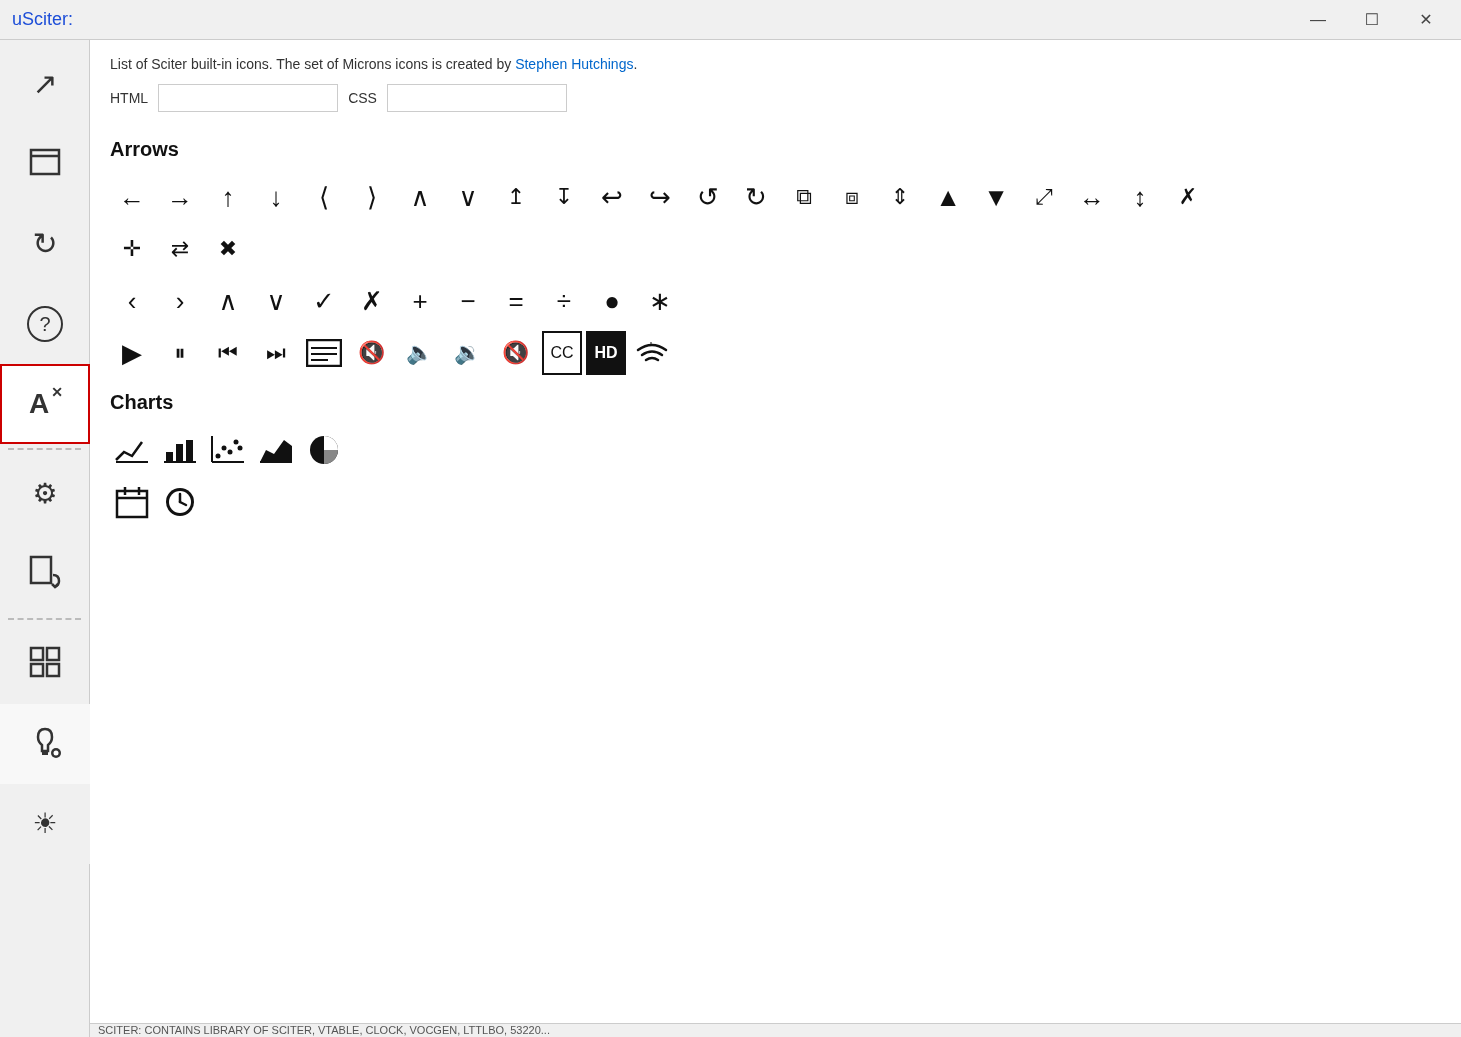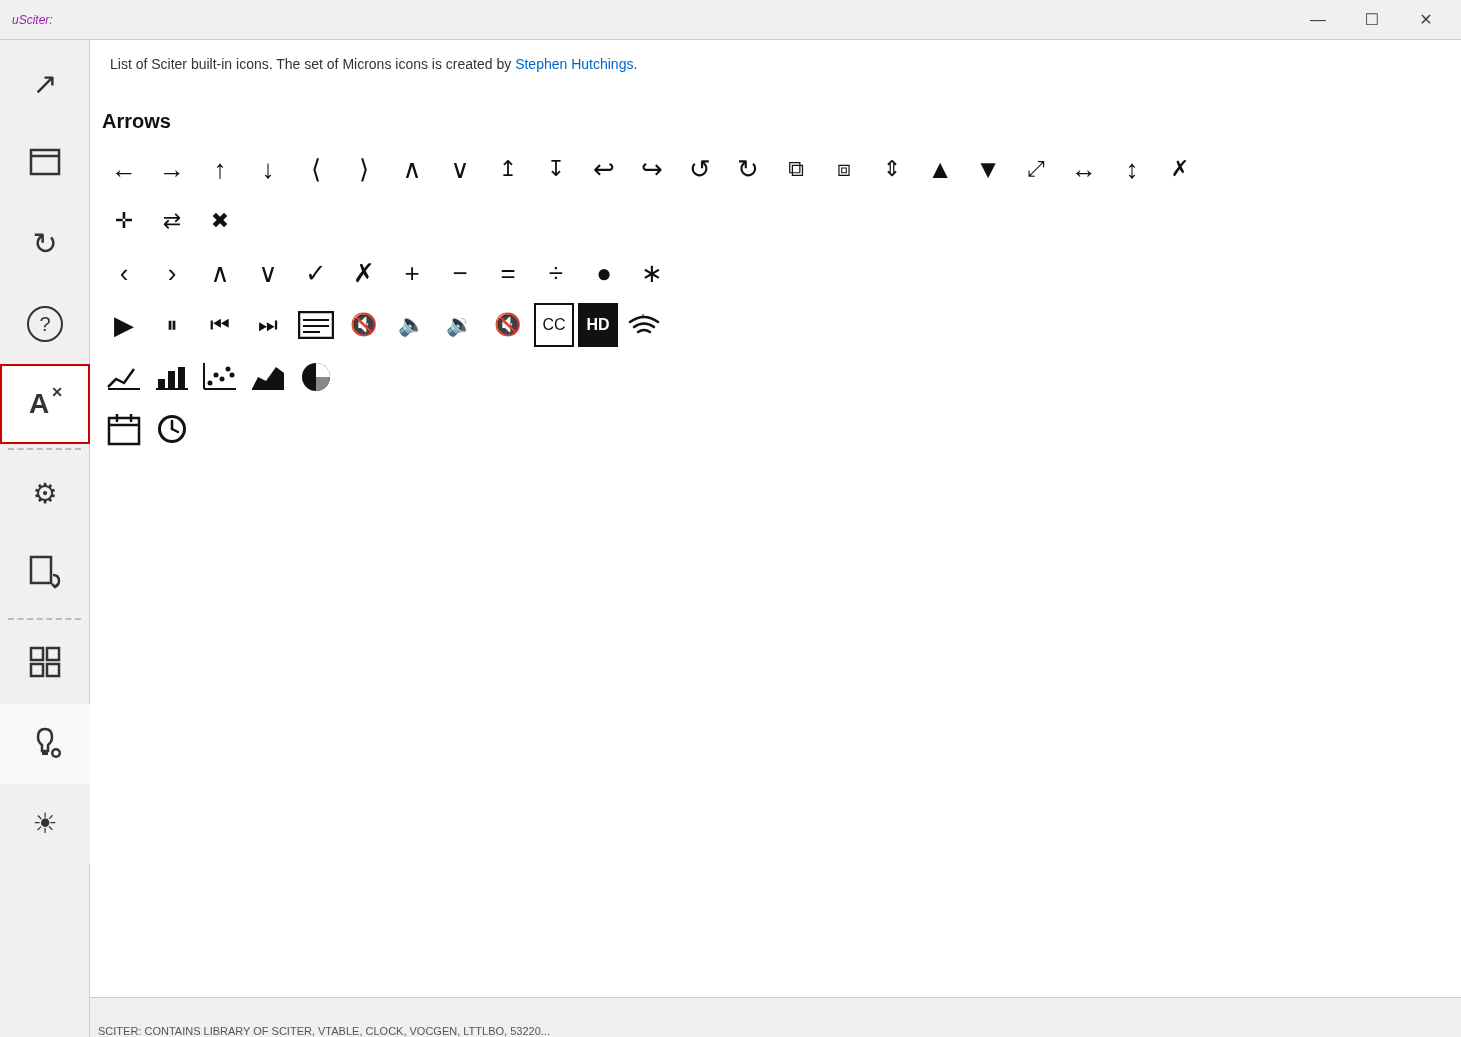--- a/index.html
+++ b/index.html
@@ -16,23 +16,22 @@
       display: flex;
       align-items: center;
       justify-content: space-between;
       background: #f0f0f0;
       padding: 6px 12px;
       border-bottom: 1px solid #ccc;
       height: 40px;
       flex-shrink: 0;
     }
     .title-bar-title {
-      font-size: 12px;
-      color: #a21caf;
-      font-style: italic;
+      font-size: 18px;
+      color: #1d4ed8;
     }
     .title-bar-controls {
       display: flex;
       gap: 8px;
     }
     .title-bar-btn {
       width: 46px;
       height: 28px;
       background: transparent;
       border: none;
@@ -122,21 +121,21 @@
       width: 180px;
       border: 1px solid #ccc;
       background: #fff;
       padding: 2px 6px;
       font-size: 13px;
     }
 
     .icon-list-scroll {
       flex: 1;
       overflow-y: scroll;
-      padding: 0 20px 20px 12px;
+      padding: 0 20px 20px 20px;
     }
 
     
     .icon-list-scroll::-webkit-scrollbar { width: 16px; }
     .icon-list-scroll::-webkit-scrollbar-track { background: #f0f0f0; }
     .icon-list-scroll::-webkit-scrollbar-thumb { background: #c0c0c0; border: 2px solid #f0f0f0; }
     .icon-list-scroll::-webkit-scrollbar-button {
       background: #e0e0e0;
       height: 16px;
       border: 1px solid #aaa;
@@ -161,25 +160,25 @@
       height: 44px;
       display: flex;
       align-items: center;
       justify-content: center;
       cursor: pointer;
       color: #111;
     }
 
     
     .status-bar {
-      height: 40px;
+      height: 14px;
       background: #f0f0f0;
       border-top: 1px solid #ccc;
       display: flex;
-      align-items: flex-end;
+      align-items: flex-start;
       padding: 0 8px;
       font-size: 11px;
       color: #555;
       flex-shrink: 0;
       overflow: hidden;
       white-space: nowrap;
     }
   </style>
 </head>
 <body>
@@ -268,20 +267,26 @@
     <div class="sidebar-item" style="background:#f0f0f0;">
       <span class="sidebar-icon" style="font-size:28px;">☀</span>
     </div>
   </div>
 
   <div class="main-content">
     <div class="content-header">
       <p class="description-text">
         <span>List of Sciter built-in icons. The set of Microns icons is created by </span><a class="description-link">Stephen Hutchings</a><span>.</span>
       </p>
+      <div class="filter-row">
+        <span class="filter-label">HTML</span>
+        <input class="filter-input" type="text" placeholder="" style="">
+        <span class="filter-label">CSS</span>
+        <input class="filter-input" type="text" placeholder="" style="">
+      </div>
     </div>
 
     <div class="icon-list-scroll">
 
       <div class="section-title">Arrows</div>
       <div class="icon-row">
         <div class="icon-cell">←</div>
         <div class="icon-cell">→</div>
         <div class="icon-cell">↑</div>
         <div class="icon-cell">↓</div>
@@ -348,20 +353,21 @@
         <div class="icon-cell" style="font-size:22px;">
           <svg width="36" height="30" viewBox="0 0 36 30">
             <path d="M4 12 Q18 2 32 12" fill="none" stroke="#111" stroke-width="2.5" stroke-linecap="round"></path>
             <path d="M8 17 Q18 10 28 17" fill="none" stroke="#111" stroke-width="2.5" stroke-linecap="round"></path>
             <path d="M12 22 Q18 18 24 22" fill="none" stroke="#111" stroke-width="2.5" stroke-linecap="round"></path>
             <line x1="17" y1="4" x2="17" y2="6" stroke="#111" stroke-width="1" stroke-dasharray="2,2"></line>
           </svg>
         </div>
       </div>
 
+      <div class="section-title">Charts</div>
       <div class="icon-row">
         <div class="icon-cell" style="font-size:22px;">
           <svg width="36" height="32" viewBox="0 0 36 32">
             <polyline points="2,26 10,18 18,22 28,8" fill="none" stroke="#111" stroke-width="2.5"></polyline>
             <line x1="2" y1="28" x2="34" y2="28" stroke="#111" stroke-width="2"></line>
           </svg>
         </div>
         <div class="icon-cell" style="font-size:22px;">
           <svg width="36" height="32" viewBox="0 0 36 32">
             <rect x="4" y="18" width="7" height="10" fill="#111"></rect>

